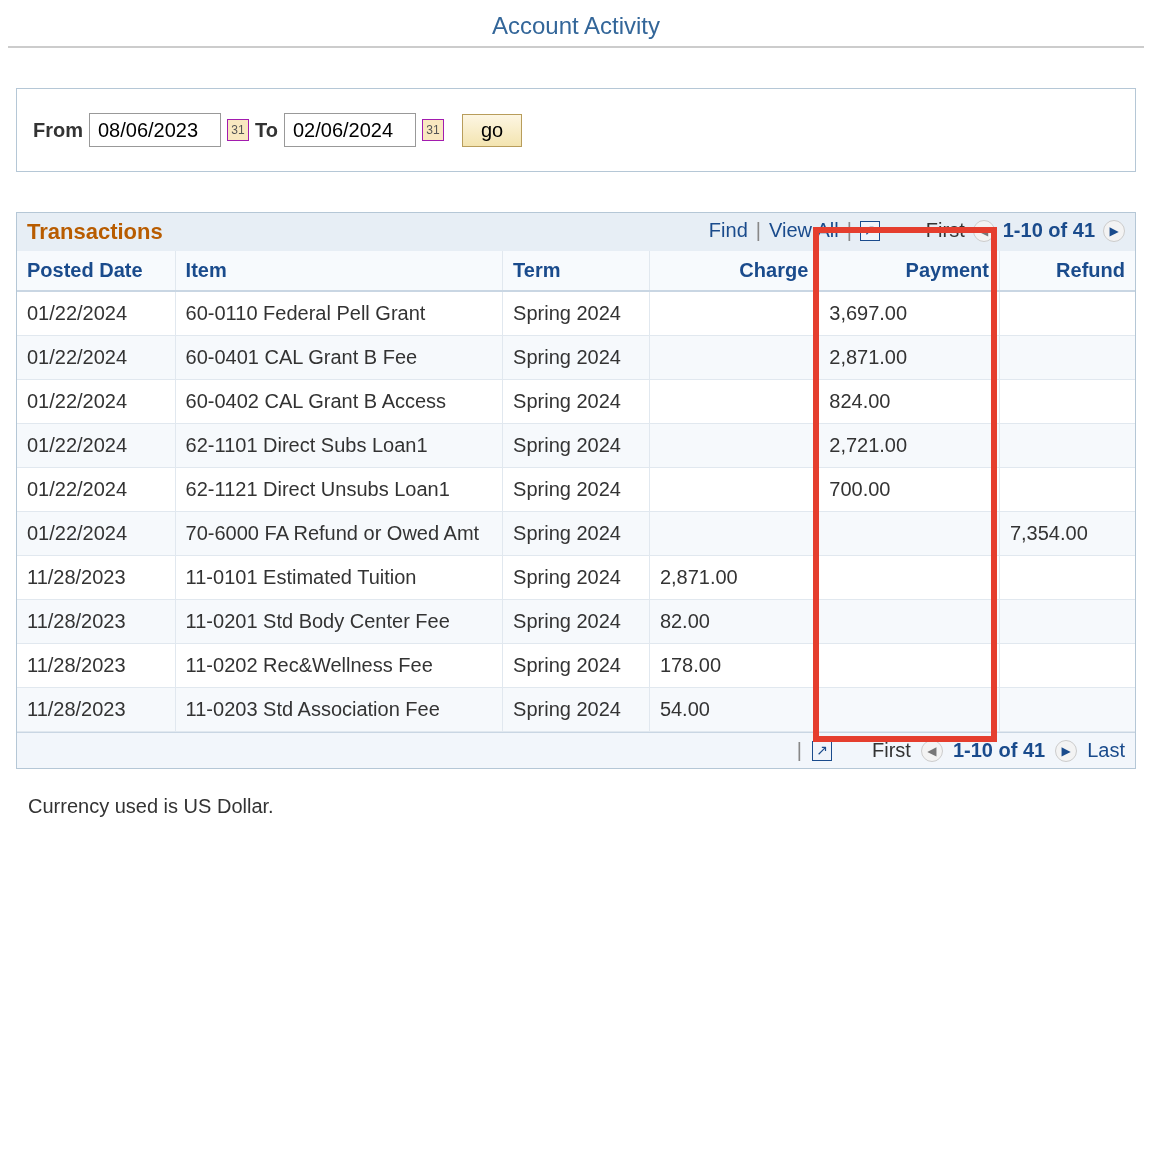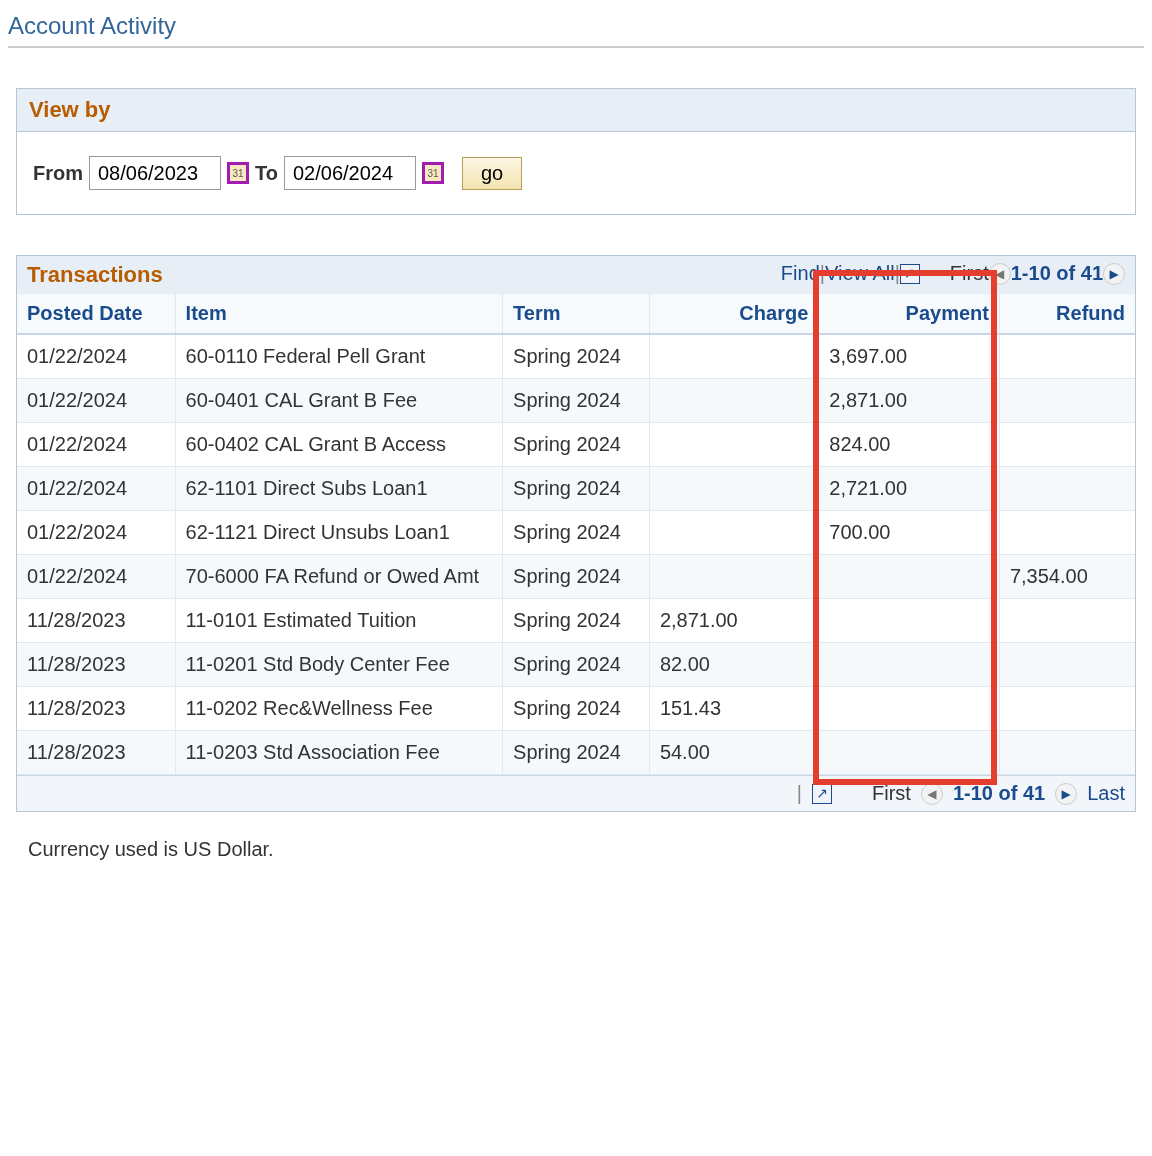--- a/index.html
+++ b/index.html
@@ -12,20 +12,21 @@
     background: #fff;
     width: 1152px;
   }
   .page-title {
     color: #336699;
     font-size: 24px;
     font-weight: normal;
     border-bottom: 2px solid #ccc;
     padding-bottom: 6px;
     margin: 4px 0 40px 0;
+    text-align: center;
   }
 
   .panel {
     border: 1px solid #b5c7d6;
     margin: 0 8px 40px 8px;
     background: #fff;
   }
   .panel-header {
     background: #e7eef5;
     color: #b85c00;
@@ -52,26 +53,26 @@
   }
   input[type="text"].date-input {
     border: 1px solid #999;
     padding: 4px 8px;
     font-size: 20px;
     width: 132px;
     height: 34px;
   }
   .cal-icon {
     width: 22px; height: 22px;
-    border: 3px solid #a21caf;
+    border: 1px solid #a21caf;
     background: #f9e8c0;
     display: inline-flex;
     align-items: center;
     justify-content: center;
-    font-size: 10px;
+    font-size: 12px;
     color: #555;
     cursor: pointer;
   }
   .select-wrap {
     border: 1px dotted #333;
     padding: 2px;
     margin-left: 40px;
   }
   select.term-select {
     font-size: 20px;
@@ -101,20 +102,21 @@
   .trans-title {
     color: #b85c00;
     font-weight: bold;
     font-size: 22px;
   }
   .trans-toolbar {
     font-size: 20px;
     color: #1a4b8c;
     display: flex;
     align-items: center;
+    gap: 8px;
   }
   .trans-toolbar a { color: #1a4b8c; text-decoration: none; cursor:pointer; }
   .sep { color: #888; }
   .popout-icon {
     display:inline-block;
     width:20px;height:20px;
     border:1px solid #1a4b8c;
     position:relative;
     font-size:14px;
     text-align:center;
@@ -190,21 +192,20 @@
     color:#333;
     margin:26px 20px;
   }
 </style>
 </head>
 <body>
 
 <div class="page-title">Account Activity</div>
 
 <div class="panel">
-  <div class="panel-header">View by</div>
   <div class="viewby-body">
     <span class="label">From</span>
     <span class="date-wrap">
       <input type="text" class="date-input" value="08/06/2023" style="">
       <span class="cal-icon">31</span>
     </span>
     <span class="label">To</span>
     <span class="date-wrap">
       <input type="text" class="date-input" value="02/06/2024" style="">
       <span class="cal-icon">31</span>
@@ -304,21 +305,21 @@
     <td>11-0201 Std Body Center Fee</td>
     <td>Spring 2024</td>
     <td class="num">82.00</td>
     <td class="num"></td>
     <td class="num"></td>
           </tr>
           <tr>
     <td>11/28/2023</td>
     <td>11-0202 Rec&amp;Wellness Fee</td>
     <td>Spring 2024</td>
-    <td class="num">151.43</td>
+    <td class="num">178.00</td>
     <td class="num"></td>
     <td class="num"></td>
           </tr>
           <tr>
     <td>11/28/2023</td>
     <td>11-0203 Std Association Fee</td>
     <td>Spring 2024</td>
     <td class="num">54.00</td>
     <td class="num"></td>
     <td class="num"></td>

